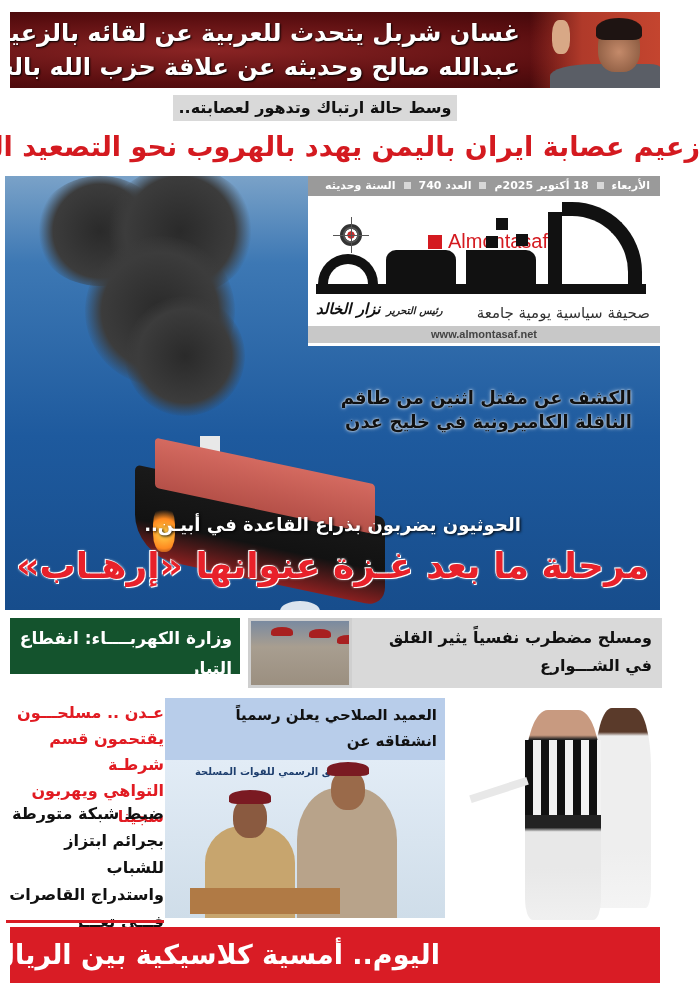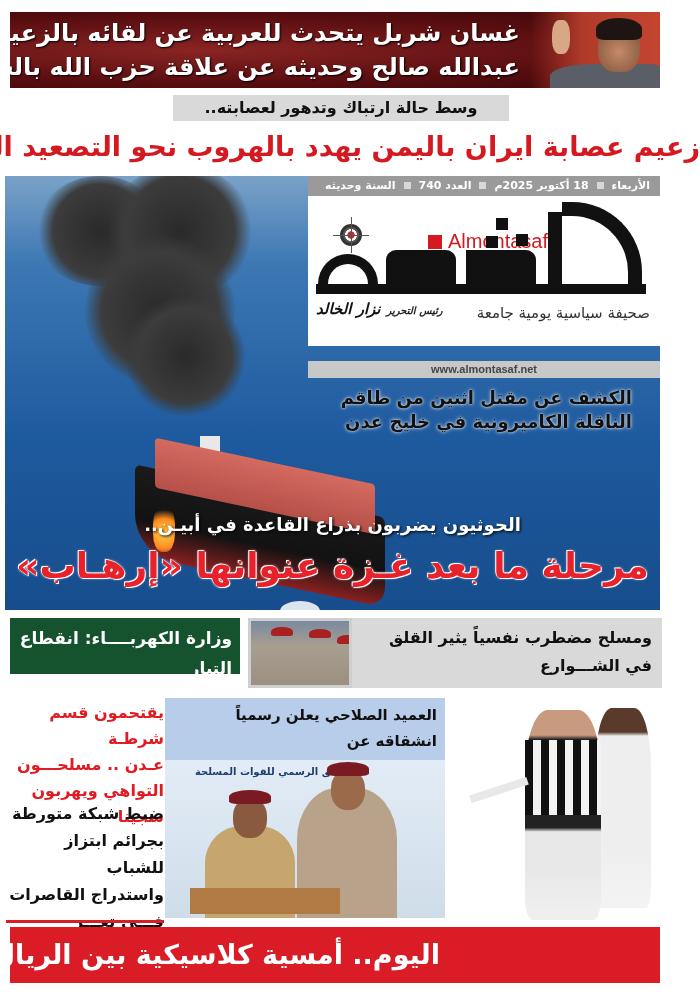--- a/index.html
+++ b/index.html
@@ -16,21 +16,21 @@
   .person-head { position: absolute; right: 20px; top: 10px; width: 42px; height: 50px; border-radius: 45% 45% 40% 40%;
     background: radial-gradient(circle at 50% 60%, #c48a6a 0%, #8a5a40 70%); }
   .person-hair { position: absolute; right: 18px; top: 6px; width: 46px; height: 22px; border-radius: 50% 50% 20% 20%; background: #1e1412; }
   .person-body { position: absolute; right: 0; top: 52px; width: 110px; height: 30px; background: #5a5e66; border-radius: 40% 10% 0 0; }
   .person-hand { position: absolute; right: 90px; top: 8px; width: 18px; height: 34px; border-radius: 40%; background: #d8a886; }
   .top-banner .text { position: absolute; right: 140px; left: 10px; top: 4px; color: #fff;
     font-weight: bold; font-size: 24px; line-height: 34px; text-align: right;
     text-shadow: 1px 1px 2px #000; white-space: nowrap; }
 
   
-  .kicker { left: 173px; top: 95px; width: 336px; height: 26px; background: #d9d9d9;
+  .kicker { left: 173px; top: 95px; width: 284px; height: 26px; background: #d9d9d9;
     text-align: center; font-weight: bold; font-size: 16px; line-height: 26px; color: #111; }
   .main-headline { left: 0; top: 124px; width: 700px; height: 46px; text-align: center;
     color: #d41a20; font-weight: bold; font-size: 27px; line-height: 46px; white-space: nowrap; }
 
   
   .hero { left: 5px; top: 176px; width: 655px; height: 434px; overflow: hidden;
     background: linear-gradient(180deg, #7aa2c8 0%, #3d78b4 20%, #1e5a9e 60%, #174d8c 100%); }
   .smoke { position: absolute; border-radius: 50%; background: radial-gradient(circle, #2a2a2a 0%, #3c3c3c 55%, rgba(60,60,60,0) 72%); }
   .ship-hull { position: absolute; left: 130px; top: 315px; width: 250px; height: 90px;
     background: linear-gradient(180deg, #1a1a1a 0%, #121212 60%, #8a2020 100%); transform: skewY(12deg); border-radius: 6px 6px 20px 40px; }
@@ -53,21 +53,21 @@
   .brand-latin .redsq { width: 14px; height: 14px; background: #d41a20; display: inline-block; }
   .target-icon { position: absolute; left: 24px; top: 20px; width: 22px; height: 22px; border-radius: 50%;
     border: 3px solid #333; background: radial-gradient(circle, #c42a2a 30%, #fff 35%, #fff 50%, #555 55%); }
   .target-icon::before { content: ""; position: absolute; left: -10px; top: 8px; width: 36px; height: 1px; background: #555; }
   .target-icon::after { content: ""; position: absolute; left: 8px; top: -10px; width: 1px; height: 36px; background: #555; }
   .mast-tagline { position: absolute; right: 10px; top: 128px; font-size: 15px; color: #333; }
   .mast-editor { position: absolute; left: 8px; top: 124px; display: flex; align-items: baseline; gap: 6px; direction: rtl; }
   .mast-editor .role { font-size: 10px; font-weight: bold; font-style: italic; color: #222; }
   .mast-editor .name { font-size: 15px; font-weight: bold; font-style: italic; font-family: "DejaVu Serif", serif; color: #111; }
   .mast-url { position: absolute; left: 0; right: 0; top: 150px; height: 17px; background: #c8c8c8;
-    direction: ltr; text-align: center; font-family: "Liberation Sans", sans-serif; font-size: 11px; font-weight: bold; color: #444; line-height: 17px; margin-top: 35px; }
+    direction: ltr; text-align: center; font-family: "Liberation Sans", sans-serif; font-size: 11px; font-weight: bold; color: #444; line-height: 17px; }
 
   .hero-sub { position: absolute; right: 28px; top: 210px; width: 300px; color: #111; font-weight: bold;
     font-size: 18px; line-height: 24px; text-align: right; text-shadow: 0 0 4px rgba(255,255,255,0.7), 0 0 2px rgba(255,255,255,0.9); }
   .hero-kicker { position: absolute; left: 0; right: 0; top: 338px; text-align: center; color: #fff; font-weight: bold;
     font-size: 18px; text-shadow: 1px 1px 3px #000; }
   .hero-headline { position: absolute; left: 0; right: 0; top: 366px; text-align: center; color: #e8212a; font-weight: bold;
     font-size: 36px; line-height: 48px; text-shadow: 0 0 3px #fff, 0 0 1px #fff, 1px 1px 0 #fff, -1px -1px 0 #fff; white-space: nowrap; }
 
   
   .elec-box { left: 10px; top: 618px; width: 230px; height: 56px; background: #14532d; color: #fff;
@@ -178,22 +178,22 @@
 <div class="abs soldiers-photo">
   <div class="beret" style="left:20px;top:6px;"></div>
   <div class="beret" style="left:58px;top:8px;"></div>
   <div class="beret" style="left:86px;top:14px;"></div>
 </div>
 <div class="abs taiz-box">
   <div>ومسلح مضطرب نفسياً يثير القلق في الشـــوارع</div>
 </div>
 
 <div class="abs aden-story">
+  <div>عـدن .. مسلحـــون</div>
   <div>يقتحمون قسم شرطـة</div>
-  <div>عـدن .. مسلحـــون</div>
   <div>التواهي ويهربون سجينا</div>
 </div>
 <div class="abs taiz-story">
   <div>ضبط شبكة متورطة</div>
   <div>بجرائم ابتزاز للشباب</div>
   <div>واستدراج القاصرات</div>
   <div>فـــي تعـــز</div>
 </div>
 <div class="abs red-rule"></div>
 

